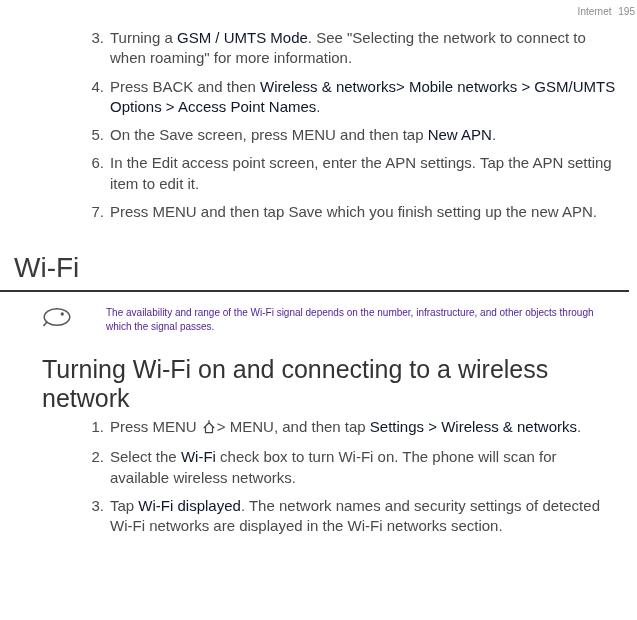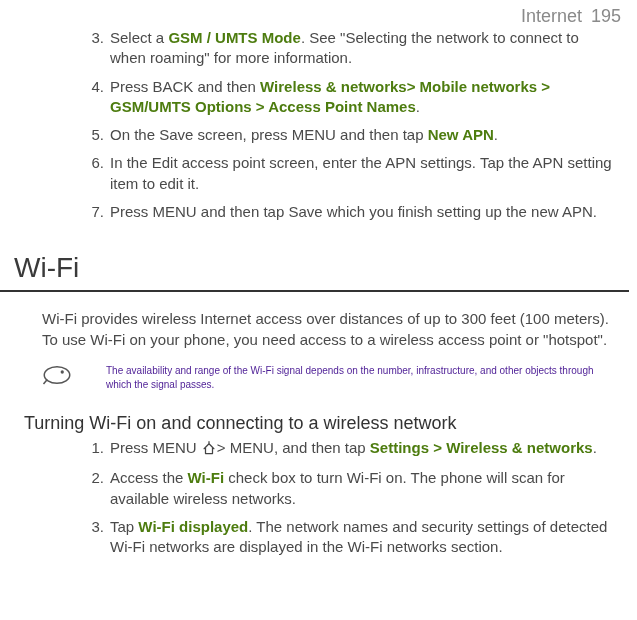--- a/index.html
+++ b/index.html
@@ -5,61 +5,61 @@
     * { margin: 0; padding: 0; box-sizing: border-box; }
     body {
       width: 637px;
       height: 620px;
       background: #fff;
       font-family: "Helvetica Neue", Arial, sans-serif;
       color: #4a4a4a;
       position: relative;
       overflow: hidden;
     }
-    .page-header { position: absolute; top: 6px; right: 16px; font-size: 18px; color: #8a8a8a; }
+    .page-header { position: absolute; top: 6px; right: 2px; font-size: 10px; color: #8a8a8a; }
     .page-number { color: #8a8a8a; margin-left: 4px; }
     .content { padding-top: 28px; }
     .ol-top { padding-left: 84px; padding-right: 20px; }
     .ol-item { display: flex; margin-bottom: 8px; line-height: 1.35; font-size: 15px; }
     .num { width: 20px; flex-shrink: 0; text-align: right; margin-right: 6px; color: #4a4a4a; }
     .txt { flex: 1; color: #4a4a4a; }
-    .bold { font-weight: 700; color: #4d7c0f; }
+    .bold { font-weight: 400; color: #0f172a; }
     .section-title {
       font-size: 28px;
       font-weight: 300;
       color: #3a3a3a;
       margin-top: 30px;
       padding-left: 14px;
       padding-bottom: 6px;
       border-bottom: 2px solid #333;
       margin-right: 8px;
     }
     .section-body { padding: 16px 20px 0 42px; font-size: 15px; line-height: 1.4; color: #4a4a4a; }
     .note { display: flex; margin-top: 14px; padding-left: 42px; padding-right: 18px; }
     .note-icon { width: 44px; flex-shrink: 0; }
     .note-icon svg { width: 30px; height: 22px; }
     .note-text { font-size: 10px; line-height: 1.35; color: #4c1d95; padding-top: 0; padding-left: 20px; }
-    .subheading { font-size: 18px; color: #333; margin-top: 22px; padding-left: 24px; padding-right: 12px; font-weight: 400; }
+    .subheading { font-size: 25px; color: #333; margin-top: 22px; padding-left: 42px; padding-right: 12px; font-weight: 400; }
     .sub-ol { padding-left: 84px; padding-right: 20px; margin-top: 4px; }
     .home-icon { display: inline-block; vertical-align: -2px; margin: 0 1px; }
     .home-icon svg { width: 14px; height: 14px; }
   </style>
 </head>
 <body>
 
 <div class="page-header">
   <span>Internet</span>&nbsp;<span class="page-number">195</span>
 </div>
 
 <div class="content">
 
   <div class="ol-top">
     <div class="ol-item">
       <div class="num">3.</div>
-      <div class="txt"><span>Select a </span><span class="bold">GSM / UMTS Mode</span><span>. See "Selecting the network to connect to when roaming" for more information.</span></div>
+      <div class="txt"><span>Turning a </span><span class="bold">GSM / UMTS Mode</span><span>. See "Selecting the network to connect to when roaming" for more information.</span></div>
     </div>
     <div class="ol-item">
       <div class="num">4.</div>
       <div class="txt"><span>Press BACK and then </span><span class="bold">Wireless &amp; networks&gt; Mobile networks &gt; GSM/UMTS Options &gt; Access Point Names</span><span>.</span></div>
     </div>
     <div class="ol-item">
       <div class="num">5.</div>
       <div class="txt"><span>On the Save screen, press MENU and then tap </span><span class="bold">New APN</span><span>.</span></div>
     </div>
     <div class="ol-item">
@@ -67,21 +67,20 @@
       <div class="txt"><span>In the Edit access point screen, enter the APN settings. Tap the APN setting item to edit it.</span></div>
     </div>
     <div class="ol-item">
       <div class="num">7.</div>
       <div class="txt"><span>Press MENU and then tap Save which you finish setting up the new APN.</span></div>
     </div>
   </div>
 
   <div class="section-title">Wi-Fi</div>
 
-  <div class="section-body">Wi-Fi provides wireless Internet access over distances of up to 300 feet (100 meters). To use Wi-Fi on your phone, you need access to a wireless access point or "hotspot".</div>
 
   <div class="note">
     <div class="note-icon">
       <svg viewBox="0 0 40 28">
           <ellipse cx="20" cy="14" rx="17" ry="11" fill="none" stroke="#555" stroke-width="2"></ellipse>
           <path d="M 7 20 L 2 26" stroke="#555" stroke-width="2" fill="none"></path>
           <circle cx="27" cy="10" r="2.2" fill="#555"></circle>
         </svg>
     </div>
     <div class="note-text">The availability and range of the Wi-Fi signal depends on the number, infrastructure, and other objects through which the signal passes.</div>
@@ -91,21 +90,21 @@
 
   <div class="sub-ol">
     <div class="ol-item">
       <div class="num">1.</div>
       <div class="txt"><span>Press MENU </span><span class="home-icon"><svg viewBox="0 0 20 20">
               <path d="M3 11 L10 4 L17 11 M10 4 L10 1 M5 10 L5 18 L15 18 L15 10" fill="none" stroke="#444" stroke-width="1.8" stroke-linejoin="round" stroke-linecap="round"></path>
             </svg></span><span>&gt; MENU, and then tap </span><span class="bold">Settings &gt; Wireless &amp; networks</span><span>.</span></div>
     </div>
     <div class="ol-item">
       <div class="num">2.</div>
-      <div class="txt"><span>Access the </span><span class="bold">Wi-Fi</span><span> check box to turn Wi-Fi on. The phone will scan for available wireless networks.</span></div>
+      <div class="txt"><span>Select the </span><span class="bold">Wi-Fi</span><span> check box to turn Wi-Fi on. The phone will scan for available wireless networks.</span></div>
     </div>
     <div class="ol-item">
       <div class="num">3.</div>
       <div class="txt"><span>Tap </span><span class="bold">Wi-Fi displayed</span><span>. The network names and security settings of detected Wi-Fi networks are displayed in the Wi-Fi networks section.</span></div>
     </div>
   </div>
 
 </div>
 
 </body></html>

